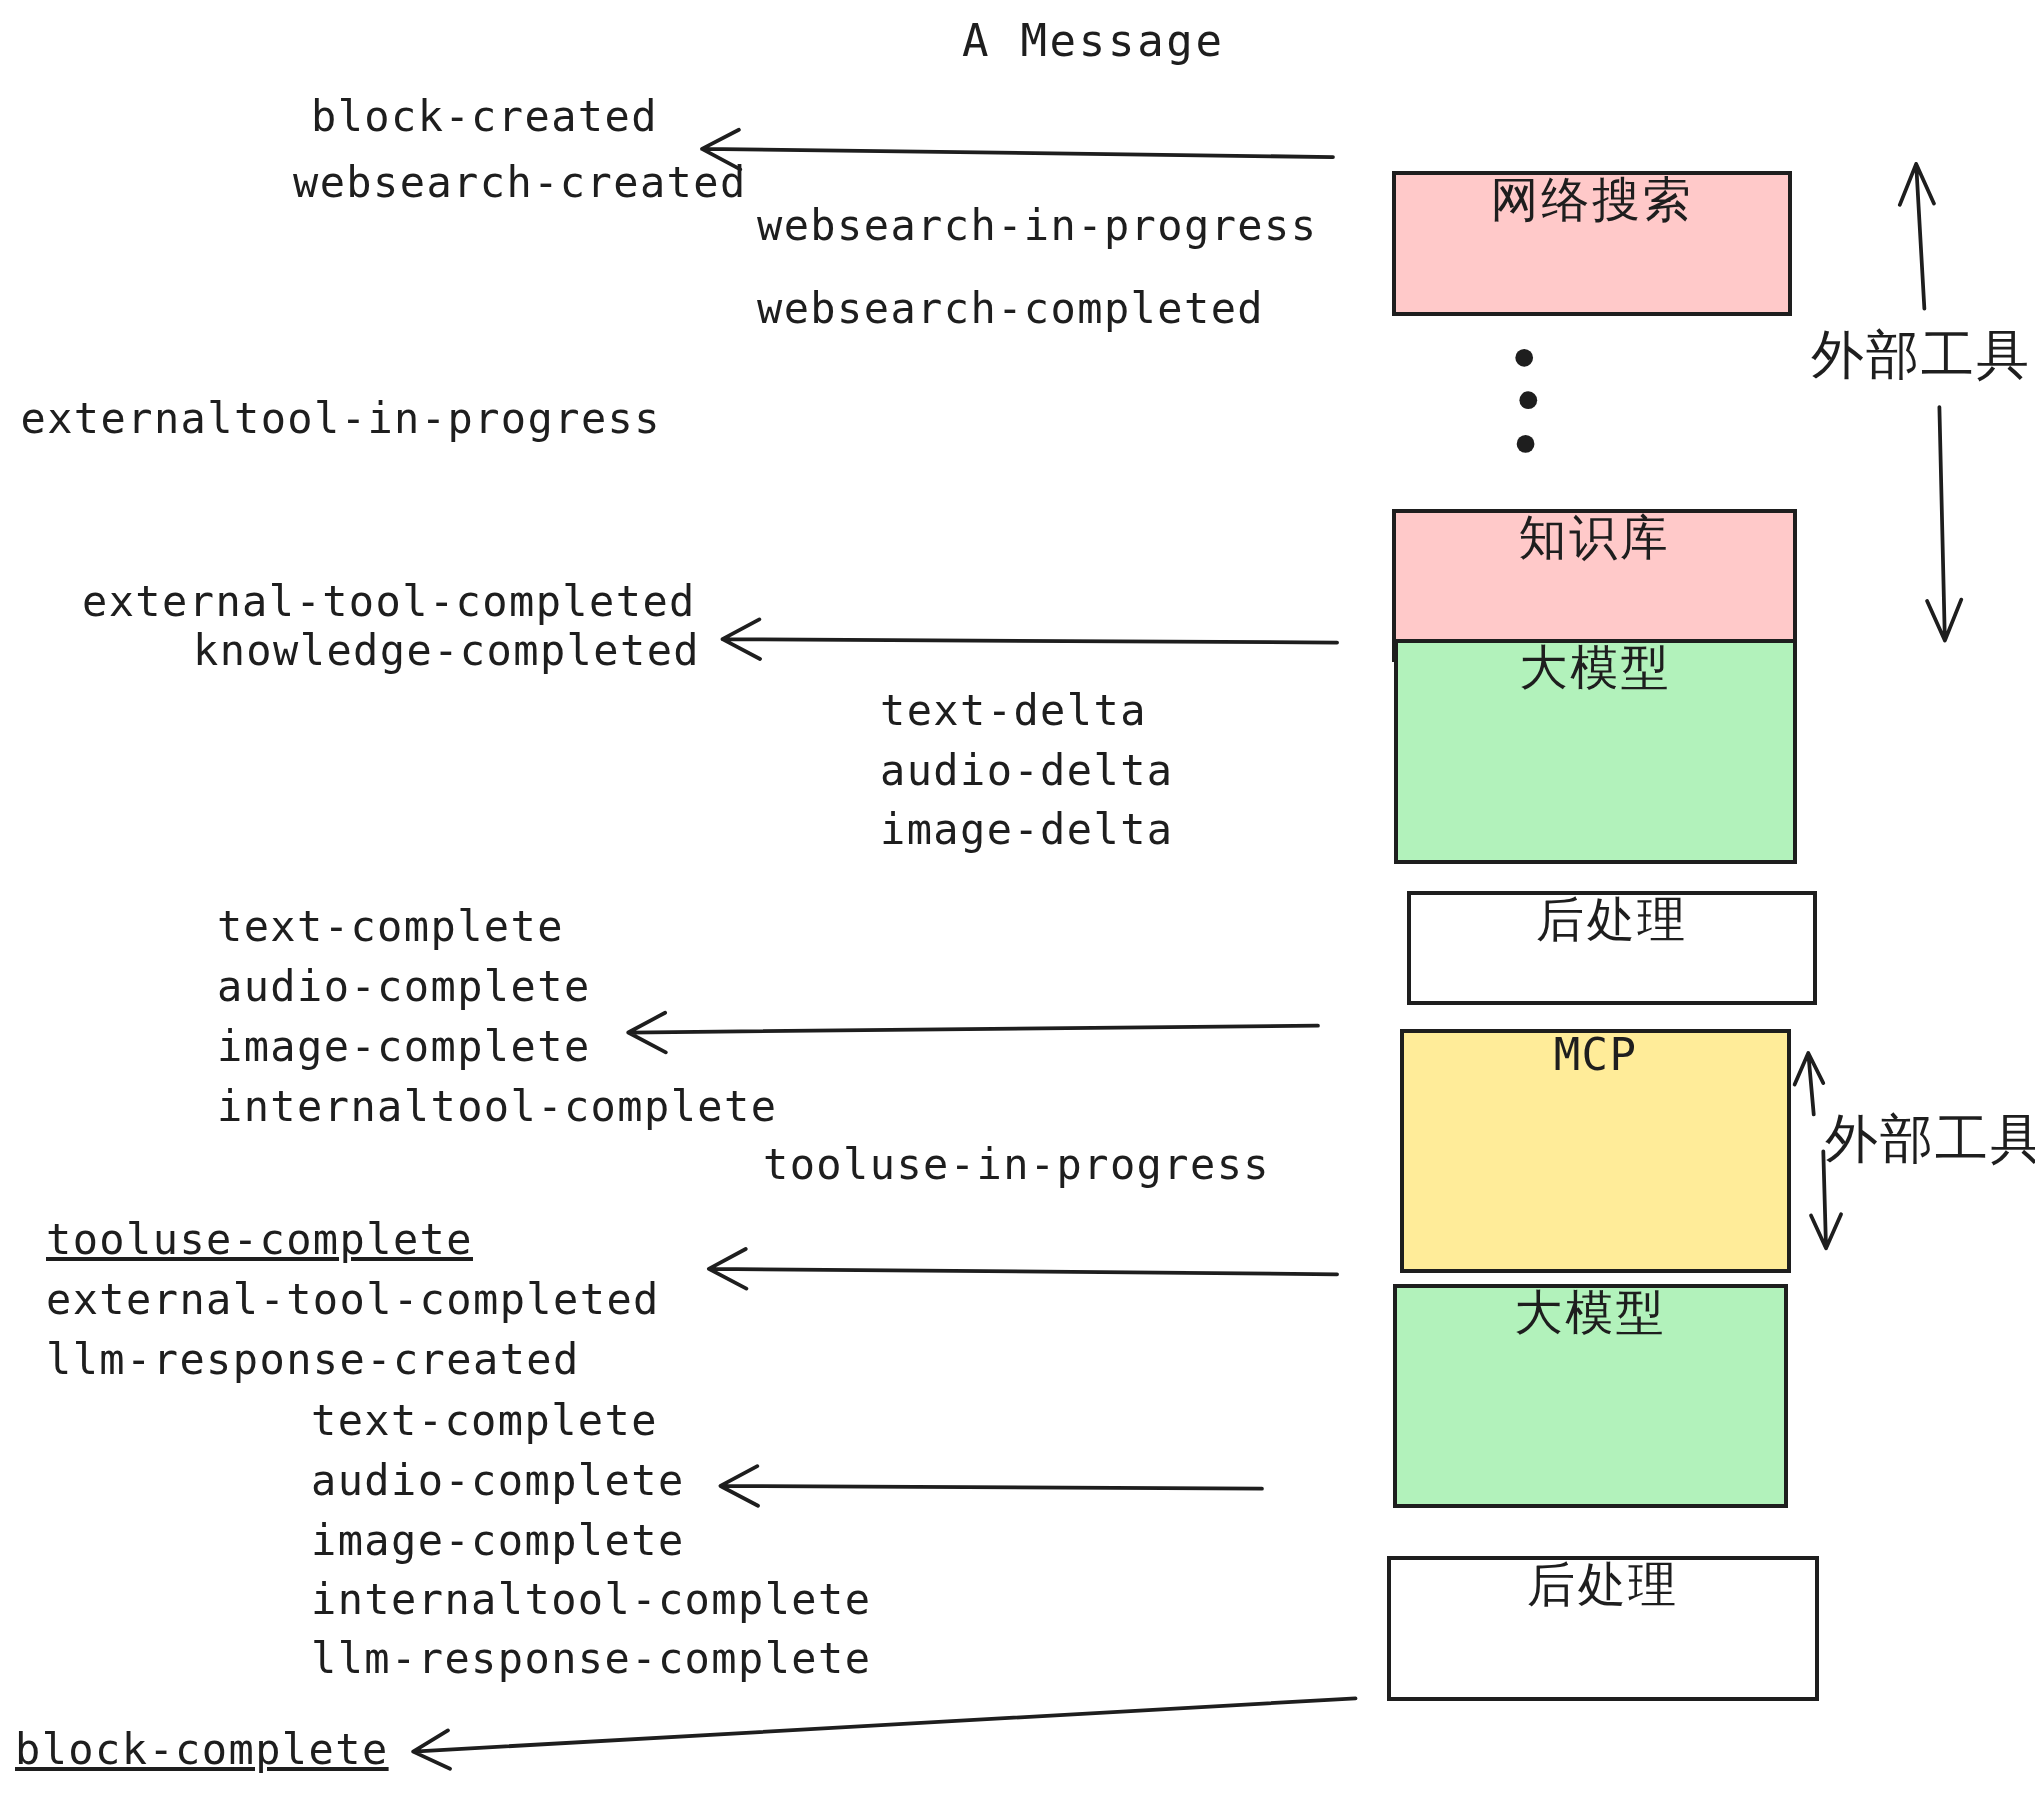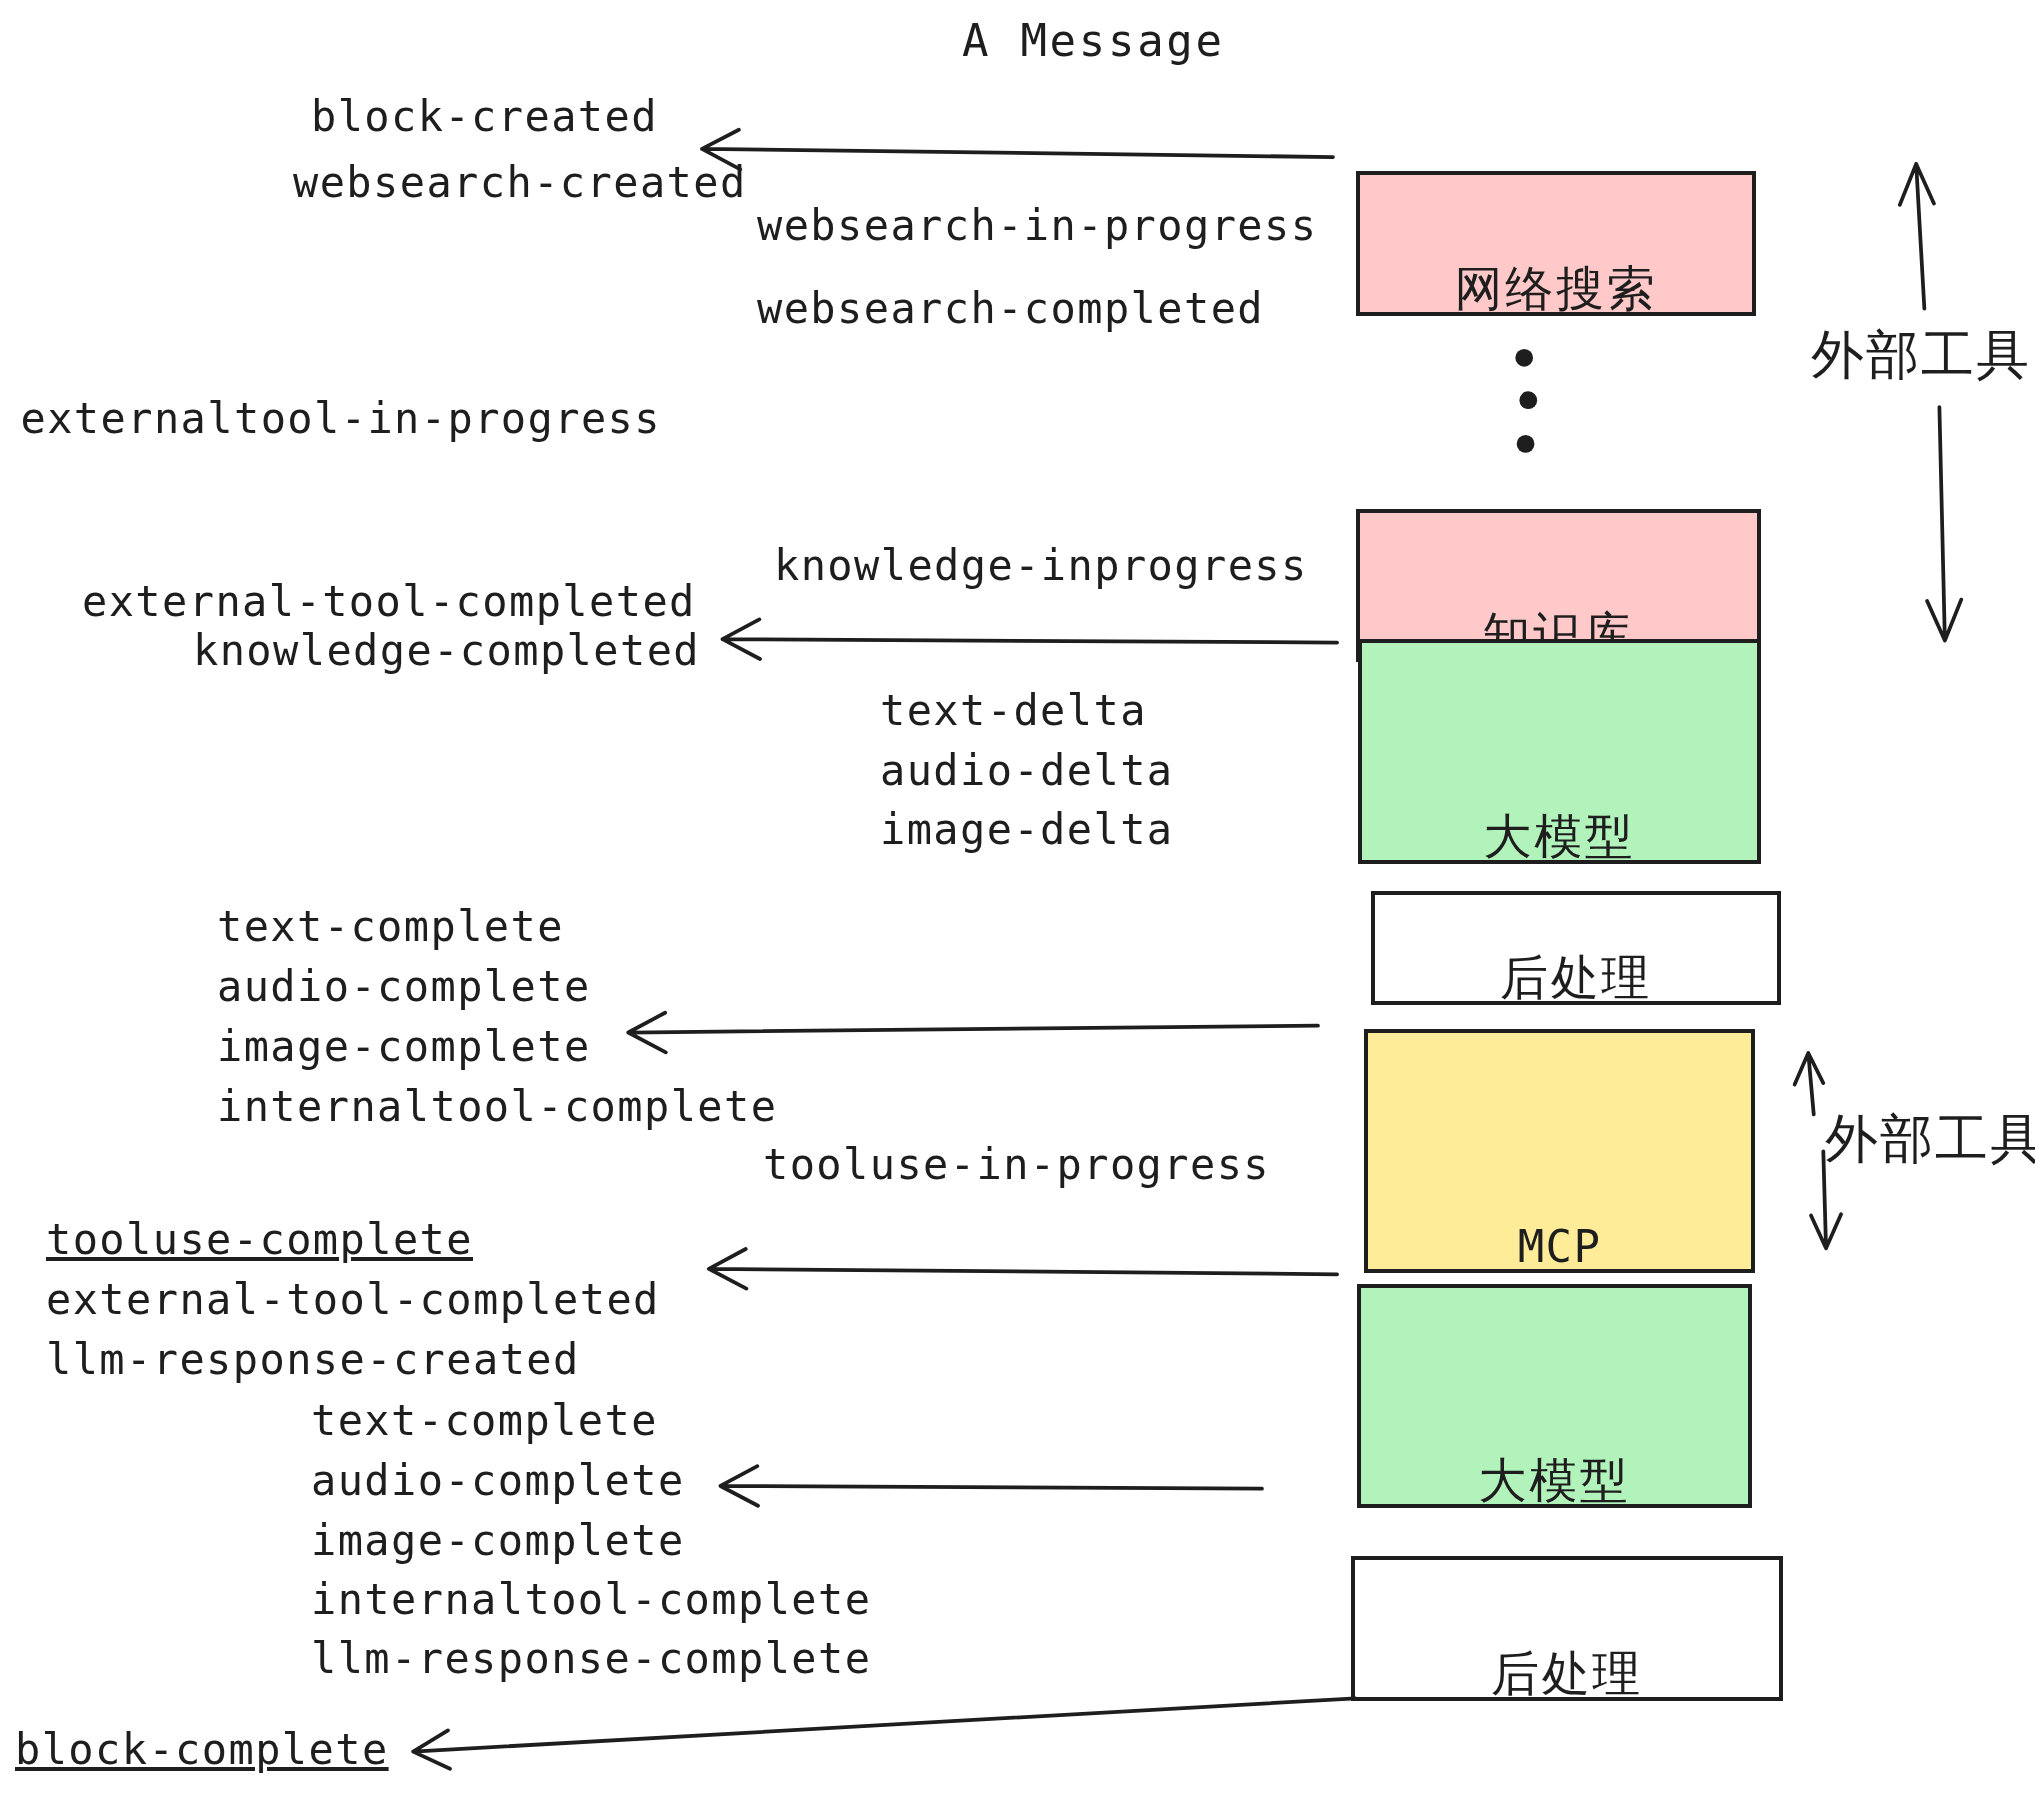--- a/index.html
+++ b/index.html
@@ -21,23 +21,24 @@
   .evt{
     position:absolute;
     font:42px/1 "DejaVu Sans Mono", monospace;
     letter-spacing:1.4px;
     white-space:nowrap;
   }
   .box{
     position:absolute;
     border:4.1px solid #1e1e1e;
     display:flex;
-    align-items:flex-end;
+    align-items:flex-start;
     justify-content:center;
     box-sizing:border-box;
+    margin-left:36px;
   }
   .box .lbl{
     font-family:"DejaVu Sans", sans-serif;
     font-size:48px;
     line-height:1;
     letter-spacing:2.7px;
     white-space:nowrap;
   }
   .box .lbl.mono{
     font-family:"DejaVu Sans Mono", monospace;
@@ -76,21 +77,20 @@
 
 <div id="canvas">
 
   <div class="title" style="left:962px; top:19px;">A Message</div>
 
   <div class="evt" style="left:311px;  top:96px;">block-created</div>
   <div class="evt" style="left:293px;  top:162px;">websearch-created</div>
   <div class="evt" style="left:757px; top:205px;">websearch-in-progress</div>
   <div class="evt" style="left:757px; top:288px;">websearch-completed</div>
   <div class="evt" style="left:20.5px;   top:398px;">externaltool-in-progress</div>
-  <div class="evt" style="left:774px; top:545px;">knowledge-inprogress</div>
   <div class="evt" style="left:82px;  top:581px;">external-tool-completed</div>
   <div class="evt" style="left:193px;  top:630px;">knowledge-completed</div>
   <div class="evt" style="left:880px; top:690px;">text-delta</div>
   <div class="evt" style="left:880px; top:750px;">audio-delta</div>
   <div class="evt" style="left:880px; top:809px;">image-delta</div>
   <div class="evt" style="left:217px;  top:906px;">text-complete</div>
   <div class="evt" style="left:217px;  top:966px;">audio-complete</div>
   <div class="evt" style="left:217px;  top:1026px;">image-complete</div>
   <div class="evt" style="left:217px;  top:1086px;">internaltool-complete</div>
   <div class="evt" style="left:763px; top:1144px;">tooluse-in-progress</div>

